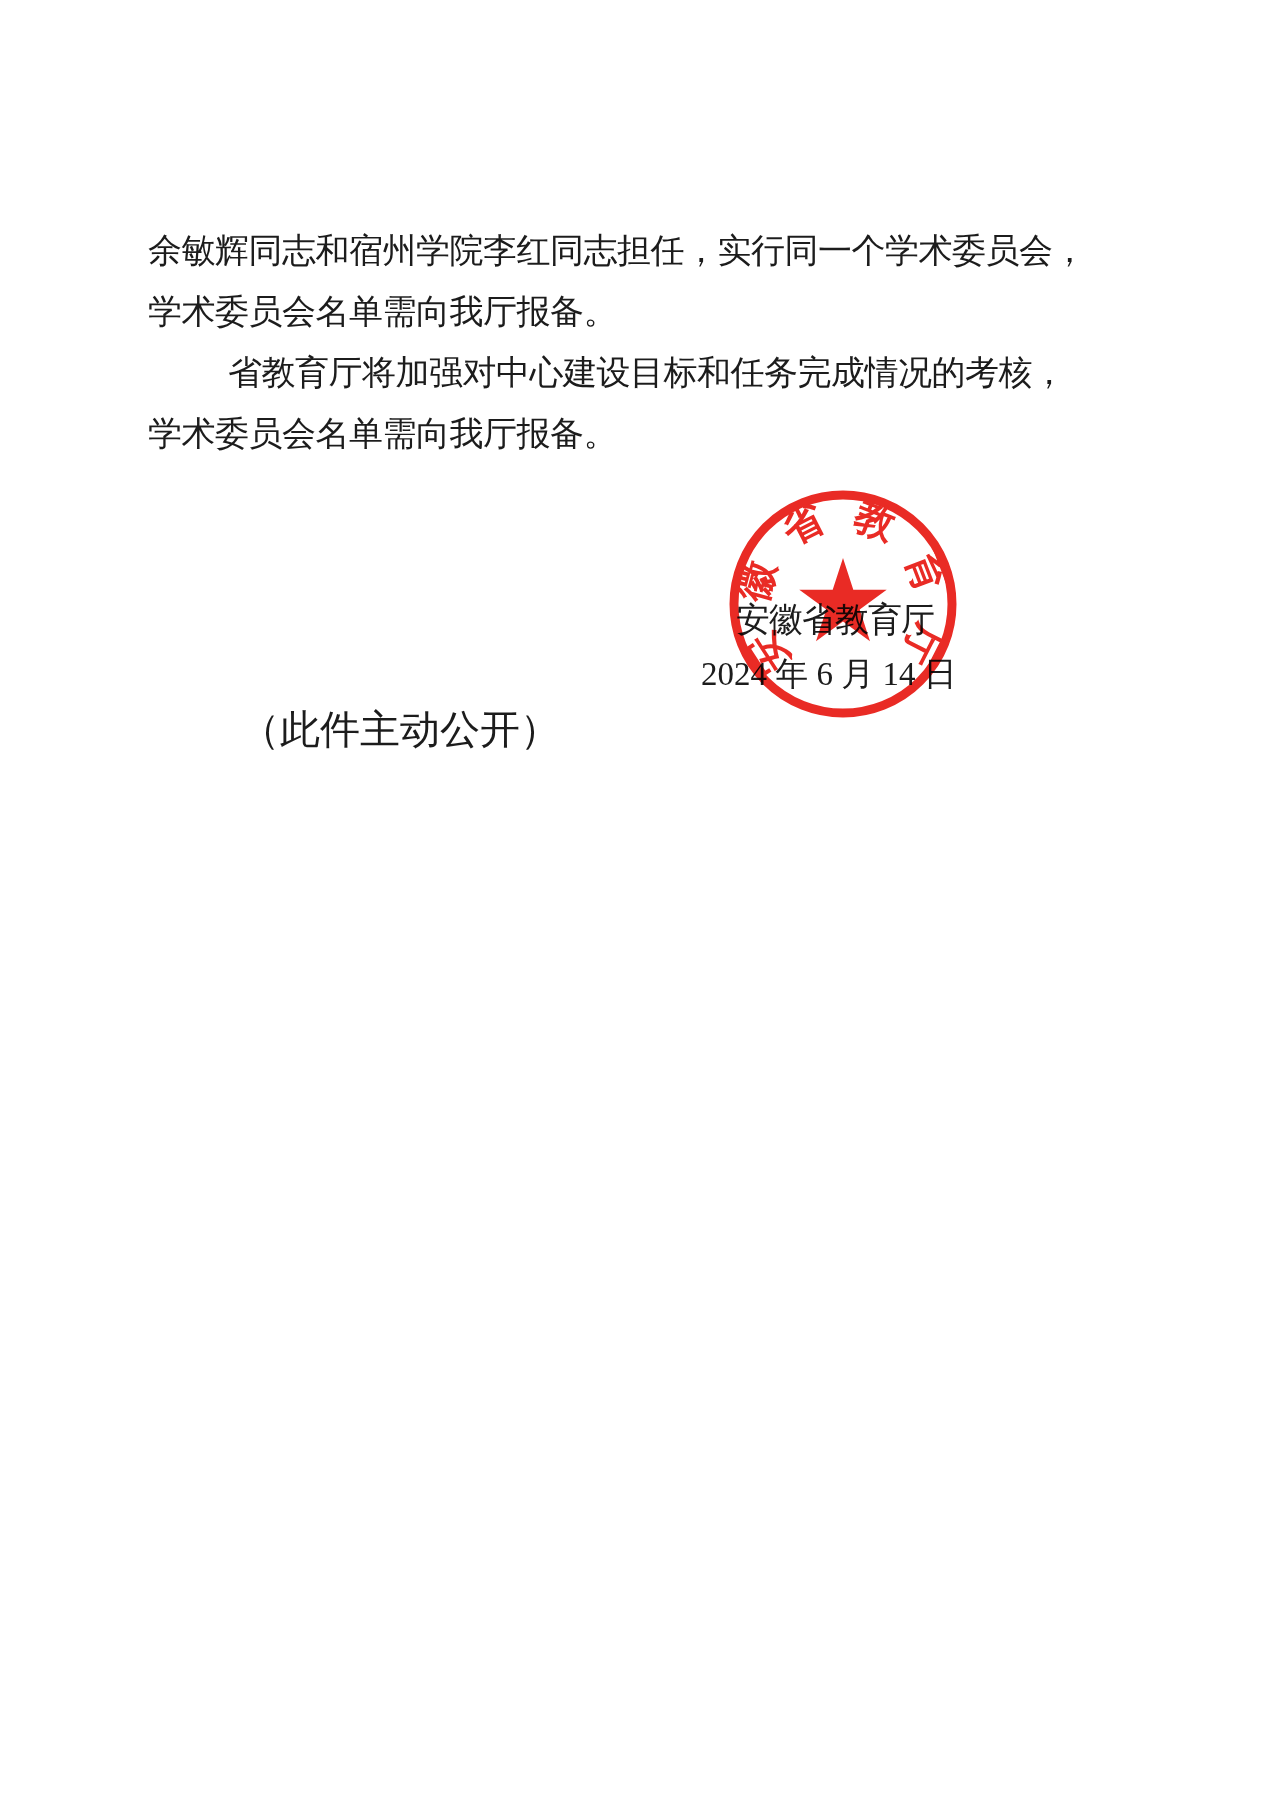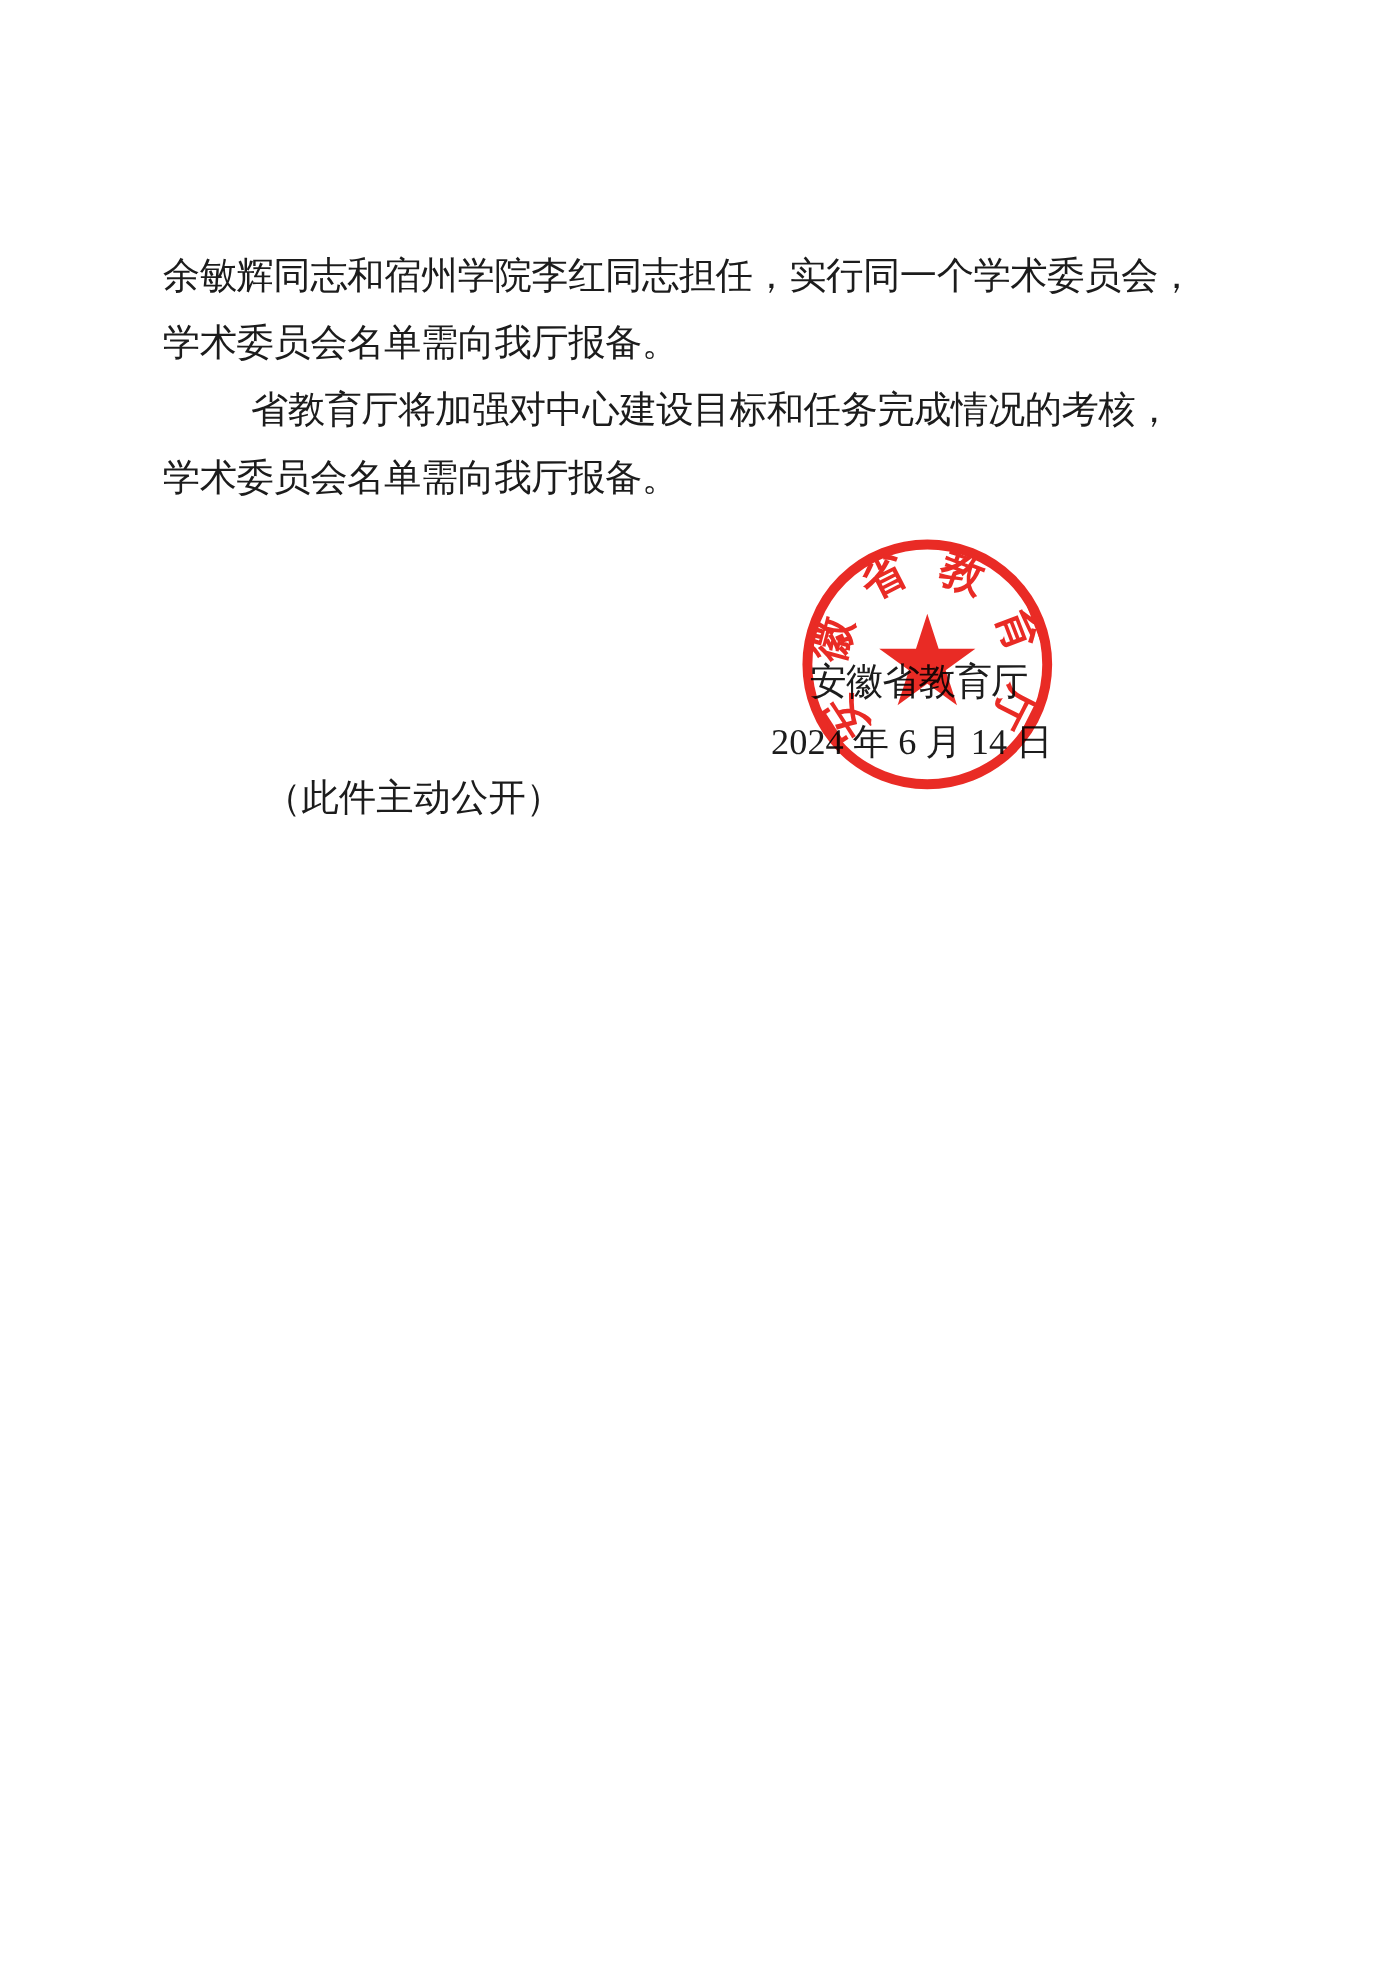--- a/index.html
+++ b/index.html
@@ -34,21 +34,21 @@
   .doc-date {
     position: absolute;
     left: 701px; top: 652px;
     font-size: 33px;
     white-space: nowrap;
     z-index: 1;
   }
   .public-note {
     position: absolute;
     left: 240px; top: 702px;
-    font-size: 34px;
+    font-size: 40px;
     white-space: nowrap;
   }
   .seal {
     position: absolute;
     left: 723px; top: 484px;
     width: 240px; height: 240px;
     z-index: 2;
     mix-blend-mode: multiply;
     opacity: 0.96;
   }

